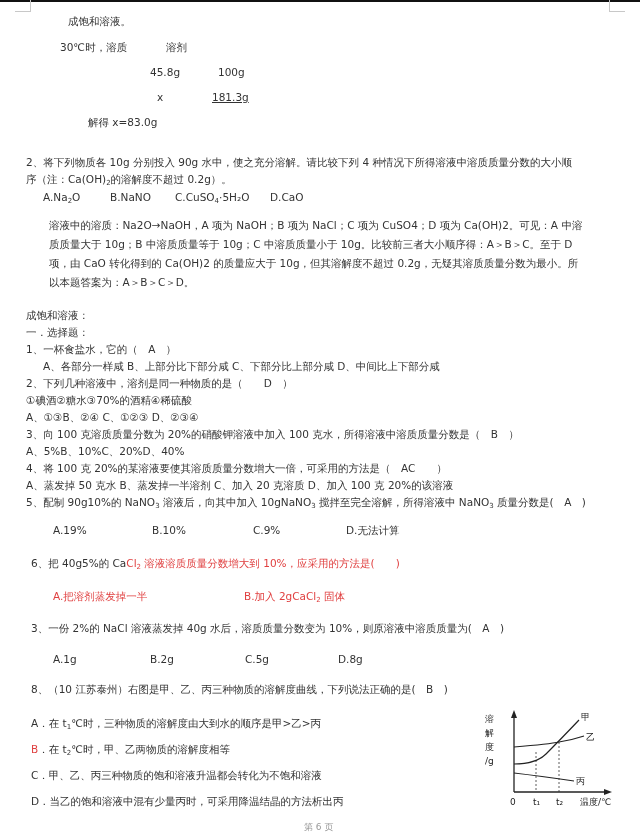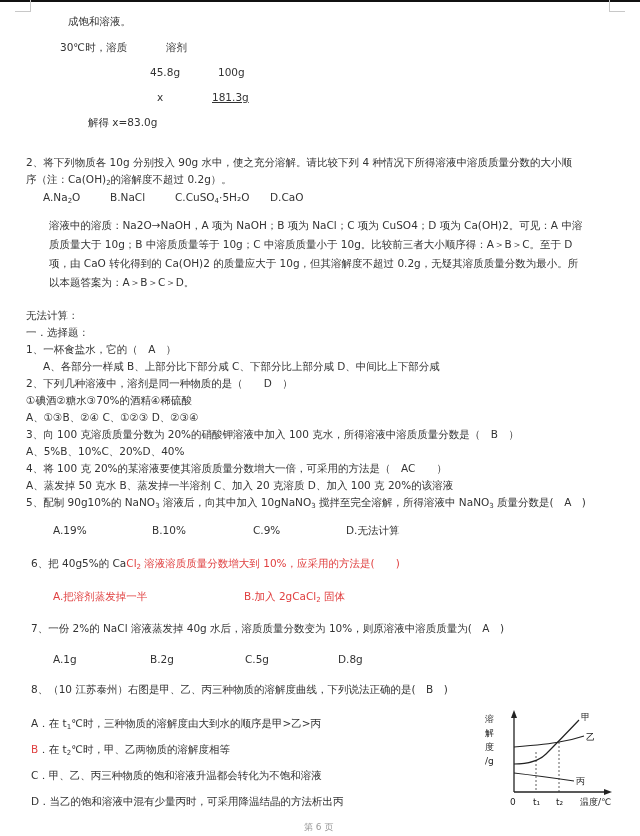--- a/index.html
+++ b/index.html
@@ -28,30 +28,30 @@
 <div class="t" style="left:166px; top:40px;">溶剂</div>
 <div class="t" style="left:150px; top:65px;">45.8g</div>
 <div class="t" style="left:218px; top:65px;">100g</div>
 <div class="t" style="left:157px; top:90px;">x</div>
 <div class="t" style="left:212px; top:90px;text-decoration:underline;">181.3g</div>
 <div class="t" style="left:76px; top:115px;margin-left:12px;">解得 x=83.0g</div>
 
 <div class="t" style="left:26px; top:155px;">2、将下列物质各 10g 分别投入 90g 水中，使之充分溶解。请比较下列 4 种情况下所得溶液中溶质质量分数的大小顺</div>
 <div class="t" style="left:26px; top:172px;"><span>序（注：Ca(OH)</span><sub>2</sub><span>的溶解度不超过 0.2g）。</span></div>
 <div class="t" style="left:43px; top:190px;"><span>A.Na</span><sub>2</sub><span>O</span></div>
-<div class="t" style="left:110px; top:190px;"><span>B.NaCl</span></div>
+<div class="t" style="left:110px; top:190px;"><span>B.NaNO</span></div>
 <div class="t" style="left:175px; top:190px;"><span>C.CuSO</span><sub>4</sub><span>·5H₂O</span></div>
 <div class="t" style="left:270px; top:190px;"><span>D.CaO</span></div>
 
 <div class="t" style="left:49px; top:218px;">溶液中的溶质：Na2O→NaOH，A 项为 NaOH；B 项为 NaCl；C 项为 CuSO4；D 项为 Ca(OH)2。可见：A 中溶</div>
 <div class="t" style="left:49px; top:237px;">质质量大于 10g；B 中溶质质量等于 10g；C 中溶质质量小于 10g。比较前三者大小顺序得：A＞B＞C。至于 D</div>
 <div class="t" style="left:49px; top:256px;">项，由 CaO 转化得到的 Ca(OH)2 的质量应大于 10g，但其溶解度不超过 0.2g，无疑其溶质质量分数为最小。所</div>
 <div class="t" style="left:49px; top:275px;">以本题答案为：A＞B＞C＞D。</div>
 
-<div class="t" style="left:26px; top:308px;">无法计算：</div>
+<div class="t" style="left:26px; top:308px;">成饱和溶液：</div>
 <div class="t" style="left:26px; top:325px;">一．选择题：</div>
 <div class="t" style="left:26px; top:342px;">1、一杯食盐水，它的（　A　）</div>
 <div class="t" style="left:43px; top:359px;">A、各部分一样咸 B、上部分比下部分咸 C、下部分比上部分咸 D、中间比上下部分咸</div>
 <div class="t" style="left:26px; top:376px;">2、下列几种溶液中，溶剂是同一种物质的是（　　D　）</div>
 <div class="t" style="left:26px; top:393px;">①碘酒②糖水③70%的酒精④稀硫酸</div>
 <div class="t" style="left:26px; top:410px;">A、①③B、②④ C、①②③ D、②③④</div>
 <div class="t" style="left:26px; top:427px;">3、向 100 克溶质质量分数为 20%的硝酸钾溶液中加入 100 克水，所得溶液中溶质质量分数是（　B　）</div>
 <div class="t" style="left:26px; top:444px;">A、5%B、10%C、20%D、40%</div>
 <div class="t" style="left:26px; top:461px;">4、将 100 克 20%的某溶液要使其溶质质量分数增大一倍，可采用的方法是（　AC　　）</div>
 <div class="t" style="left:26px; top:478px;">A、蒸发掉 50 克水 B、蒸发掉一半溶剂 C、加入 20 克溶质 D、加入 100 克 20%的该溶液</div>
@@ -59,21 +59,21 @@
 
 <div class="t" style="left:53px; top:523px;">A.19%</div>
 <div class="t" style="left:152px; top:523px;">B.10%</div>
 <div class="t" style="left:253px; top:523px;">C.9%</div>
 <div class="t" style="left:346px; top:523px;">D.无法计算</div>
 
 <div class="t" style="left:31px; top:556px;text-align:right;"><span class="blk">6、把 40g5%的 Ca</span><span class="red">Cl</span><sub class="red">2</sub><span class="red"> 溶液溶质质量分数增大到 10%，应采用的方法是(　　)</span></div>
 <div class="t red" style="left:53px; top:589px;">A.把溶剂蒸发掉一半</div>
 <div class="t red" style="left:244px; top:589px;"><span>B.加入 2gCaCl</span><sub>2</sub><span> 固体</span></div>
 
-<div class="t" style="left:31px; top:621px;">7、一份 2%的 NaCl 溶液蒸发掉 40g 水后，溶质质量分数变为 10%，则原溶液中溶质质量为(　A　)</div>
+<div class="t" style="left:31px; top:621px;">3、一份 2%的 NaCl 溶液蒸发掉 40g 水后，溶质质量分数变为 10%，则原溶液中溶质质量为(　A　)</div>
 <div class="t" style="left:53px; top:652px;">A.1g</div>
 <div class="t" style="left:150px; top:652px;">B.2g</div>
 <div class="t" style="left:245px; top:652px;">C.5g</div>
 <div class="t" style="left:338px; top:652px;">D.8g</div>
 
 <div class="t" style="left:31px; top:682px;">8、（10 江苏泰州）右图是甲、乙、丙三种物质的溶解度曲线，下列说法正确的是(　B　)</div>
 
 <div class="t" style="left:31px; top:716px;"><span>A</span><span>．在 t</span><sub>1</sub><span>℃时，三种物质的溶解度由大到水的顺序是甲&gt;乙&gt;丙</span></div>
 <div class="t" style="left:31px; top:742px;"><span class="red">B</span><span>．在 t</span><sub>2</sub><span>℃时，甲、乙两物质的溶解度相等</span></div>
 <div class="t" style="left:31px; top:768px;"><span>C</span><span>．甲、乙、丙三种物质的饱和溶液升温都会转化为不饱和溶液</span></div>

